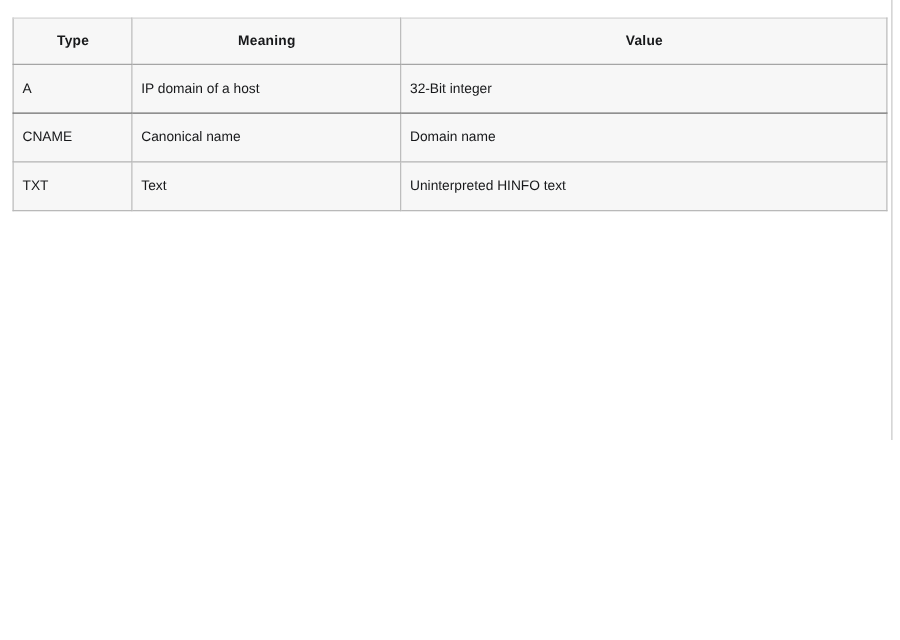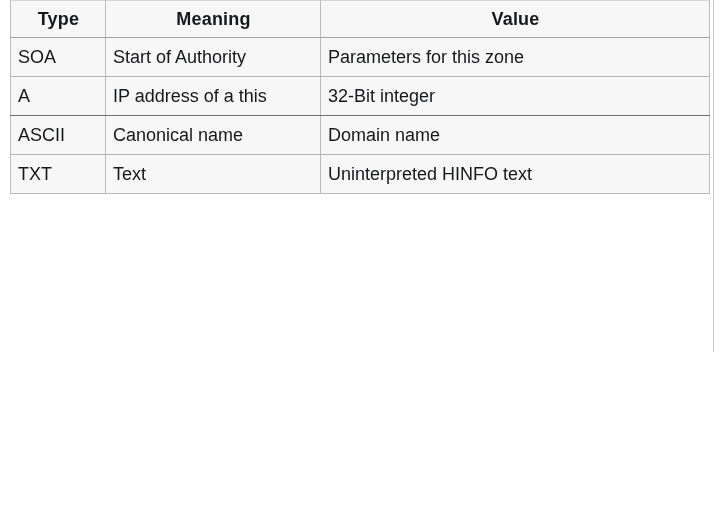--- a/index.html
+++ b/index.html
@@ -30,26 +30,26 @@
     left: 713px;
     top: 0px;
     width: 1px;
     height: 352px;
     background: #c9c9c9;
   }
 
   #dns-record-table {
     position: absolute;
     left: 10px;
-    top: 0px;
+    top: 14px;
     width: 699px;
     border-collapse: collapse;
     table-layout: fixed;
     background: #f7f7f7;
-    font-size: 18px;
+    font-size: 11px;
     color: #17181a;
   }
 
   #dns-record-table col.col-type    { width: 95px; }
   #dns-record-table col.col-meaning { width: 215px; }
   #dns-record-table col.col-value   { width: 389px; }
 
   #dns-record-table th,
   #dns-record-table td {
     border-left: 1px solid #bdbdbd;
@@ -96,32 +96,27 @@
       <col class="col-value">
     </colgroup>
     <thead>
       <tr>
         <th>Type</th>
         <th>Meaning</th>
         <th>Value</th>
       </tr>
     </thead>
     <tbody>
-      <tr class="sep-soft">
-        <td>SOA</td>
-        <td>Start of Authority</td>
-        <td>Parameters for this zone</td>
-      </tr>
       <tr class="sep-strong">
         <td>A</td>
-        <td>IP address of a this</td>
+        <td>IP domain of a host</td>
         <td>32-Bit integer</td>
       </tr>
       <tr class="sep-soft">
-        <td>ASCII</td>
+        <td>CNAME</td>
         <td>Canonical name</td>
         <td>Domain name</td>
       </tr>
       <tr>
         <td>TXT</td>
         <td>Text</td>
         <td>Uninterpreted HINFO text</td>
       </tr>
     </tbody>
   </table>

